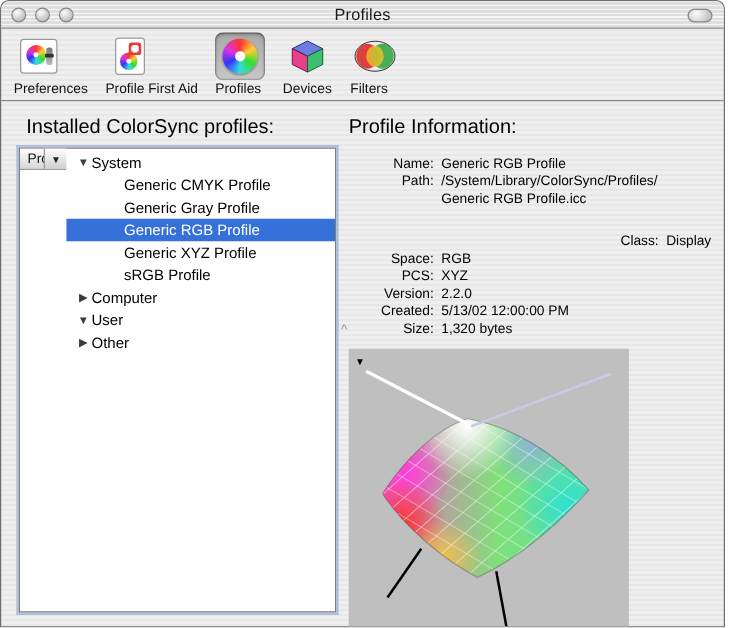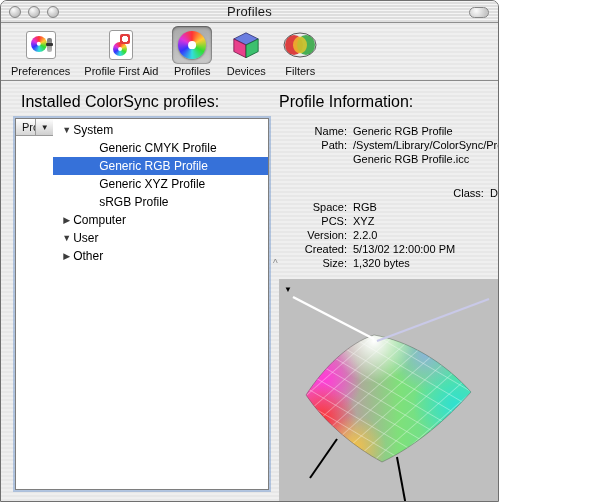--- a/index.html
+++ b/index.html
@@ -1,20 +1,20 @@
 <!DOCTYPE html>
 <html><head>
 <meta charset="utf-8">
 <style>
   * { box-sizing: border-box; margin: 0; padding: 0; }
   html,body { width:600px; height:502px; }
   body { font-family: "Liberation Sans", "DejaVu Sans", sans-serif; background:#fff; }
 
   .window {
-    width:499px; height:502px;
+    width:580px; height:502px;
     border:1px solid #6f6f6f;
     border-radius:7px 7px 0 0;
     overflow:hidden;
     background: repeating-linear-gradient(180deg, #efefef 0 2px, #e7e7e7 2px 4px);
     position:relative;
   }
 
   
   .titlebar {
     height:22px;
@@ -37,21 +37,21 @@
     border:1px solid #868686;
   }
 
   
   .toolbar {
     height:58px;
     display:flex; align-items:flex-start;
     padding:3px 0 0 6px; gap:6px;
     border-bottom:1px solid #8a8a8a;
   }
-  .tb-item { display:flex; flex-direction:column; align-items:center; padding:0 4px; cursor:default; }
+  .tb-item { display:flex; flex-direction:column; align-items:flex-start; padding:0 4px; cursor:default; }
   .icon-wrap { width:40px; height:38px; display:flex; align-items:center; justify-content:center; border-radius:6px; }
   .tb-item.selected .icon-wrap {
     background: linear-gradient(#a8a8a8, #c9c9c9);
     box-shadow: inset 0 1px 3px rgba(0,0,0,.45), inset 0 0 0 1px rgba(0,0,0,.15);
   }
   .tb-label { font-size:11px; color:#111; margin-top:1px; white-space:nowrap; }
 
   .colorwheel {
     border-radius:50%;
     background: conic-gradient(#f33, #fc3, #3d3, #3dd, #33f, #d3d, #f33);
@@ -218,20 +218,23 @@
           </span>
         </div>
 
         <div class="list-body">
           <div class="row group">
             <span class="disc">▼</span>
             <span>System</span>
           </div>
           <div class="row child">
             <span>Generic CMYK Profile</span>
+          </div>
+          <div class="row child">
+            <span>Generic Gray Profile</span>
           </div>
           <div class="row child selected">
             <span>Generic RGB Profile</span>
           </div>
           <div class="row child">
             <span>Generic XYZ Profile</span>
           </div>
           <div class="row child">
             <span>sRGB Profile</span>
           </div>

